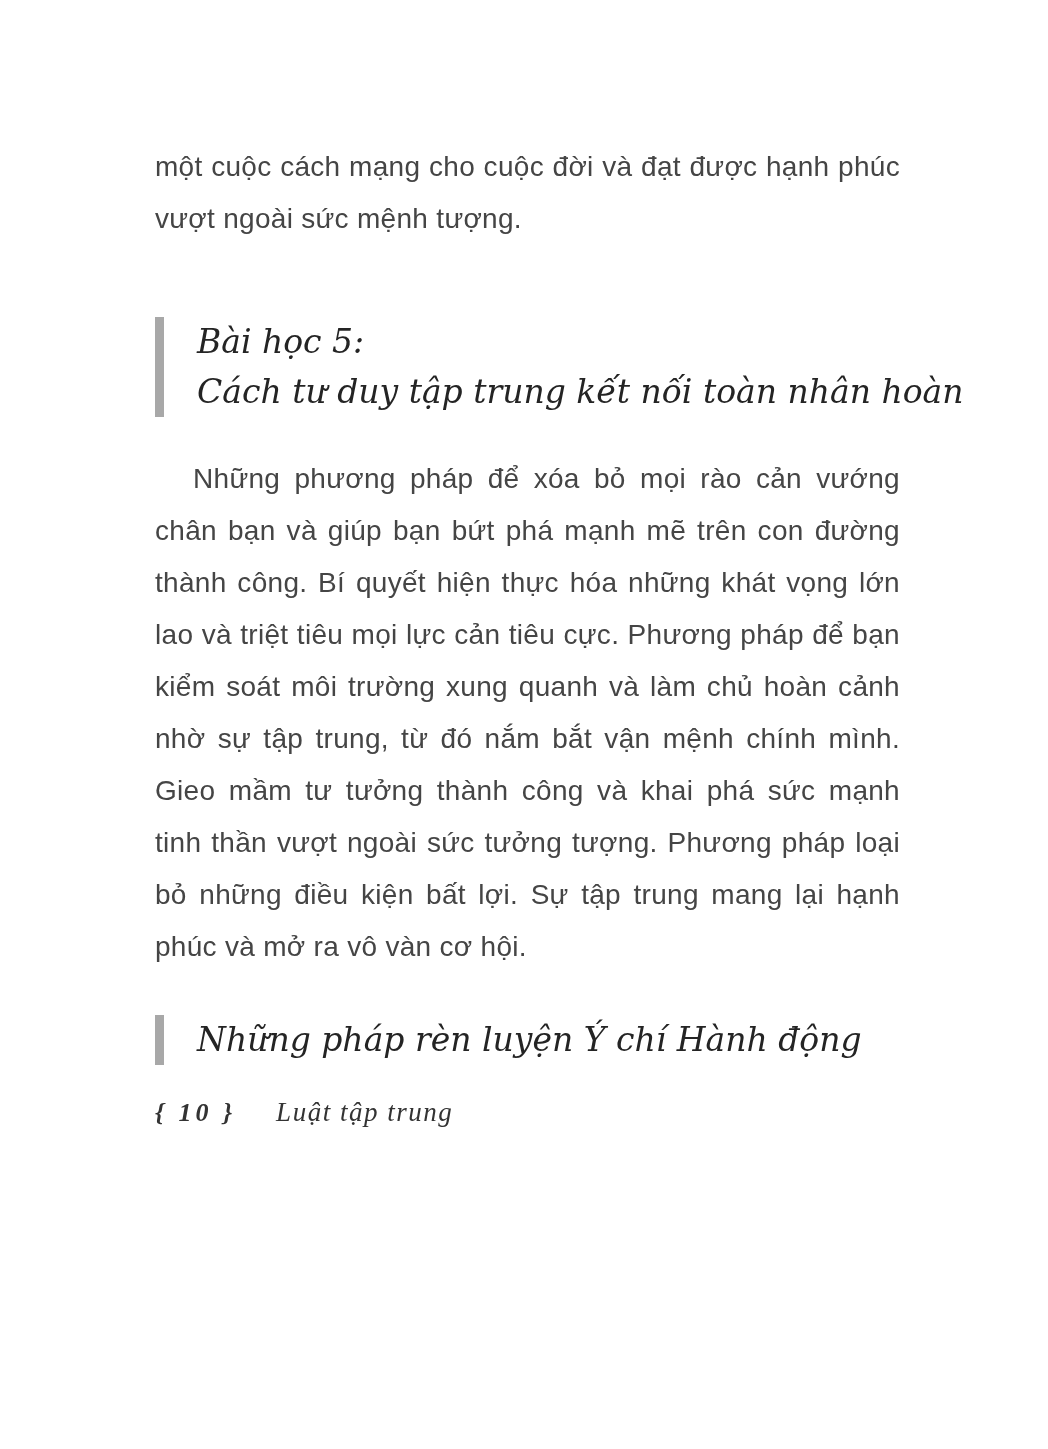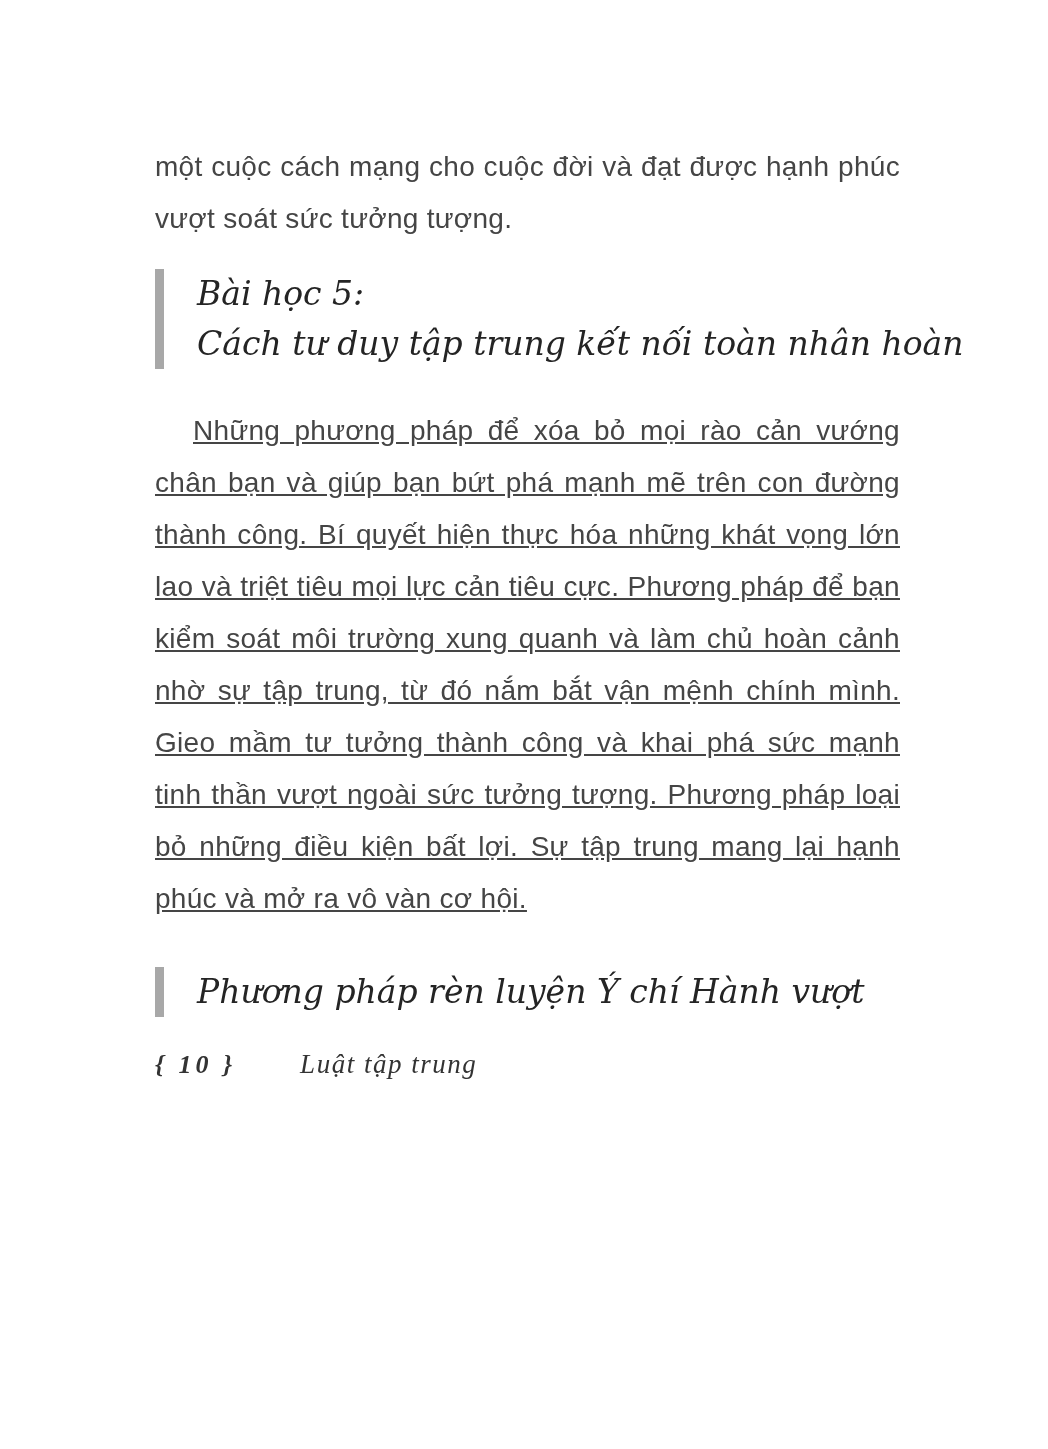--- a/index.html
+++ b/index.html
@@ -21,26 +21,25 @@
     margin: 0;
     font-size: 28px;
     line-height: 52px;
     font-weight: 300;
     letter-spacing: 0.3px;
     color: #454545;
     text-align: justify;
   }
   .body-text.indent {
     text-indent: 38px;
-    text-decoration: underline;
   }
   .heading-block {
     border-left: 9px solid #a8a8a8;
     padding-left: 33px;
-    margin: 24px 0 36px 0;
+    margin: 72px 0 36px 0;
     font-family: "DejaVu Serif", serif;
     font-style: italic;
     font-size: 33px;
     line-height: 50px;
     color: #242424;
   }
   .heading-block.second {
     margin-top: 42px;
     margin-bottom: 32px;
   }
@@ -55,43 +54,43 @@
     font-style: italic;
     color: #333333;
   }
   .page-num {
     font-weight: 700;
     font-size: 26px;
     letter-spacing: 4px;
     text-align: center;
   }
   .book-title {
-    margin-left: 64px;
+    margin-left: 40px;
     font-size: 27px;
     letter-spacing: 1.5px;
   }
 </style>
 </head>
 <body>
 
 <div class="page">
 
-  <p class="body-text">một cuộc cách mạng cho cuộc đời và đạt được hạnh phúc vượt soát sức tưởng tượng.</p>
+  <p class="body-text">một cuộc cách mạng cho cuộc đời và đạt được hạnh phúc vượt ngoài sức mệnh tượng.</p>
 
   <section>
     <div class="heading-block">
       <div class="heading-line">Bài học 5:</div>
       <div class="heading-line">Cách tư duy tập trung kết nối toàn nhân hoàn</div>
     </div>
     <p class="body-text indent">Những phương pháp để xóa bỏ mọi rào cản vướng chân bạn và giúp bạn bứt phá mạnh mẽ trên con đường thành công. Bí quyết hiện thực hóa những khát vọng lớn lao và triệt tiêu mọi lực cản tiêu cực. Phương pháp để bạn kiểm soát môi trường xung quanh và làm chủ hoàn cảnh nhờ sự tập trung, từ đó nắm bắt vận mệnh chính mình. Gieo mầm tư tưởng thành công và khai phá sức mạnh tinh thần vượt ngoài sức tưởng tượng. Phương pháp loại bỏ những điều kiện bất lợi. Sự tập trung mang lại hạnh phúc và mở ra vô vàn cơ hội.</p>
   </section>
 
   <section>
     <div class="heading-block second">
-      <div class="heading-line">Phương pháp rèn luyện Ý chí Hành vượt</div>
+      <div class="heading-line">Những pháp rèn luyện Ý chí Hành động</div>
     </div>
   </section>
 
   <footer class="footer">
     <span class="page-num">{ 10 }</span>
     <span class="book-title">Luật tập trung</span>
   </footer>
 
 </div>
 

